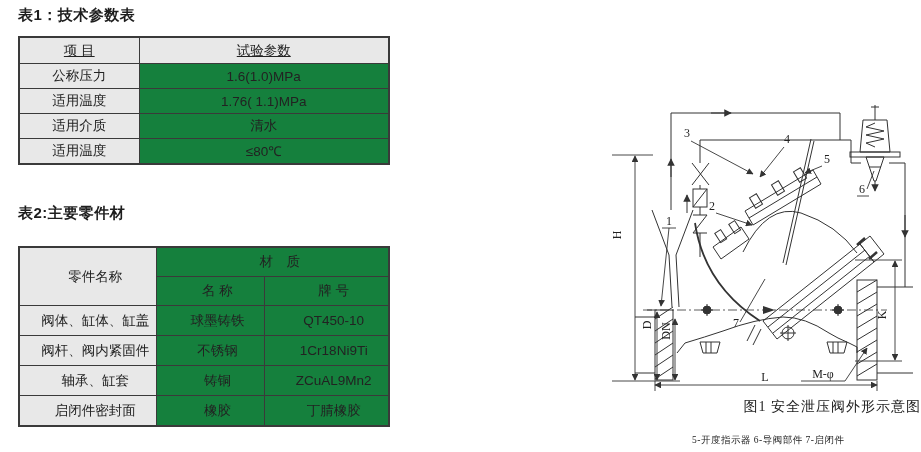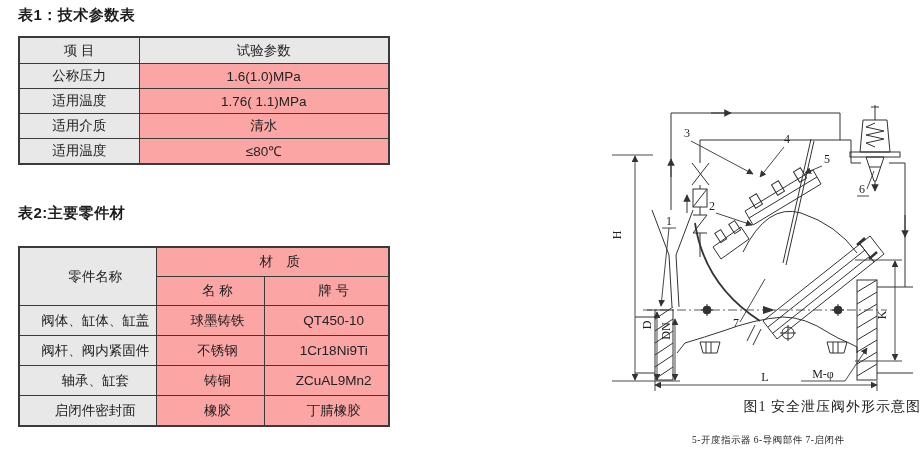--- a/index.html
+++ b/index.html
@@ -16,26 +16,26 @@
   table.spec {
     position:absolute; left:18px; border-collapse:collapse; table-layout:fixed;
     font-size:13.5px; color:#222; border:2px solid #3a3a3a;
   }
   table.spec td {
     border:1.5px solid #3a3a3a; text-align:center; vertical-align:middle;
     padding:0 2px; overflow:hidden; white-space:pre;
   }
   #table1 { top:36px; width:370px; }
   #table1 td { height:24px; }
-  #table1 tr.hd td { height:25px; }
+  #table1 tr.hd td { height:25px;text-decoration:underline; }
   #table2 { top:246px; width:370px; }
   #table2 td { height:29px;padding-left:17px; }
   #table2 tr.hd td { height:28px; }
   td.gray { background:#e8e8e8; }
-  td.white { background:#fca5a5; }
+  td.white { background:#15803d; }
   #valve-svg { position:absolute; left:605px; top:95px; }
   .fig-caption {
     position:absolute; left:605px; top:398px; width:316px; text-align:right;
     font-family:"Liberation Serif", serif; font-size:14px; color:#1d1d1d;
     letter-spacing:1px; white-space:pre;
   }
   .fig-legend {
     position:absolute; left:692px; font-family:"Liberation Serif", serif;
     font-size:9.5px; color:#222; letter-spacing:0.5px; white-space:pre;
   }

